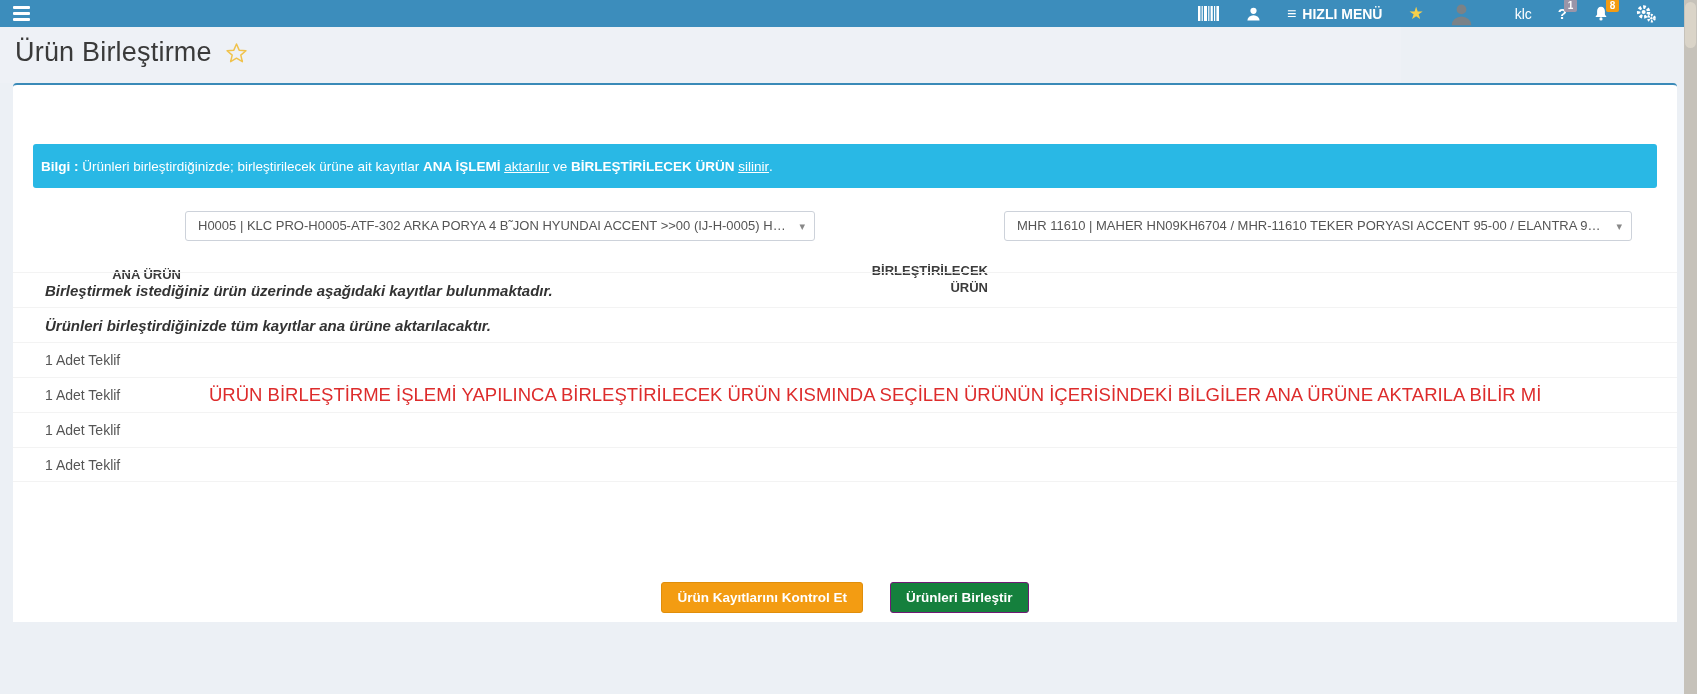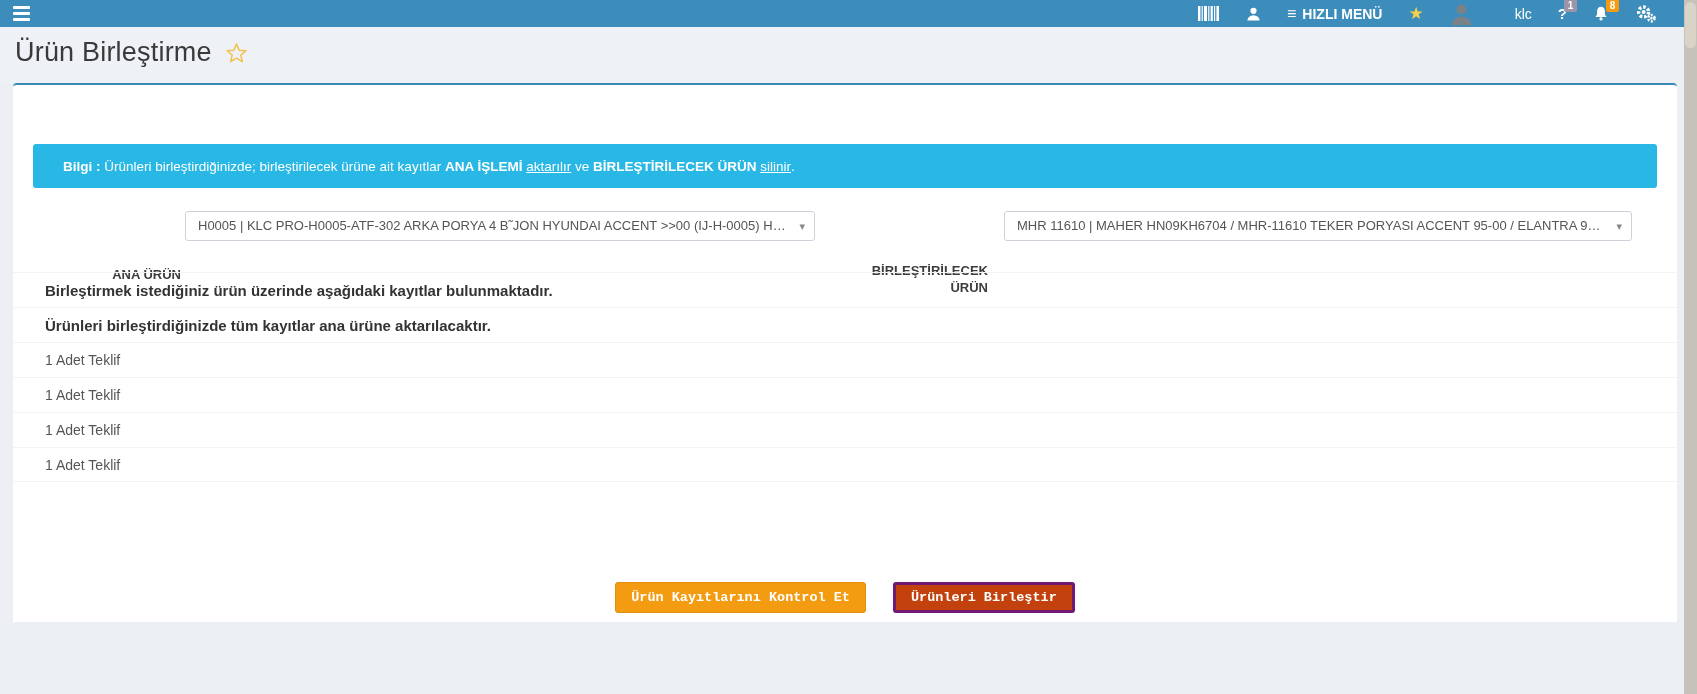--- a/index.html
+++ b/index.html
@@ -42,21 +42,21 @@
   .crumb-sep { color:#b0b0b0; font-size:11px; }
 
   
   .content-box {
     position:absolute; left:13px; top:83px; width:1664px; height:539px;
     background:#fff; border-top:2px solid #3a8ab8; border-radius:4px 4px 0 0;
   }
   .info-banner {
     position:absolute; left:20px; top:59px; width:1624px; height:44px;
     background:#29b8e5; border-radius:3px; color:#fff; font-size:13.5px;
-    display:flex; align-items:center; padding-left:30px;
+    display:flex; align-items:center; padding-left:8px;
   }
   .info-banner b { font-weight:bold; }
   .info-banner .u { text-decoration:underline;text-align:center; }
   .info-banner span { white-space:pre; }
 
   
   .form-label { position:absolute; font-size:13px; font-weight:bold; color:#3c3c3c;
     text-align:right; line-height:17px;margin-top:48px; }
   .lbl-main { left:40px; top:133px; width:128px; }
   .lbl-merge { left:858px; top:129px; width:117px; }
@@ -68,35 +68,35 @@
   }
   .select .val { display:block; overflow:hidden; text-overflow:ellipsis; white-space:nowrap; }
   .select .caret { position:absolute; right:9px; top:0; line-height:28px; color:#888; font-size:11px; }
   .sel-main { left:172px; width:630px; }
   .sel-merge { left:991px; width:628px; }
 
   
   .records { position:absolute; left:0; top:187px; width:1664px; }
   .rec-row { height:35px; line-height:35px; border-top:1px solid #f3f3f3;
     padding-left:32px; font-size:14px; color:#555; }
-  .rec-row.bold { font-weight:bold; font-size:15px; color:#333; }
+  .rec-row.bold { font-weight:bold; font-size:15px; color:#333;font-style:italic; }
   .rec-row:last-child { border-bottom:1px solid #f3f3f3; }
 
   .red-note {
     position:absolute; left:196px; top:292px; height:35px; line-height:35px;
     font-size:18.5px; color:#dd2c2c; white-space:nowrap;
   }
 
   
   .btn-row { position:absolute; left:0; top:497px; width:1664px;
-    display:flex; justify-content:center; gap:27px;font-family:Liberation Mono, monospace; }
+    display:flex; justify-content:center; gap:27px; }
   .btn { height:31px; border-radius:3px; color:#fff; font-size:13.5px; font-weight:bold;
     font-family:inherit; padding:0 15px; cursor:pointer; }
   .btn-orange { background:#f39c12; border:1px solid #e08e0b; }
-  .btn-blue { background:#c2410c; border:3px solid #701a75; }
+  .btn-blue { background:#15803d; border:1px solid #701a75; }
 
   
   .scrollbar { position:absolute; right:0; top:0; width:13px; height:694px; background:#c6c2ba; }
   .scroll-thumb { position:absolute; left:1px; top:2px; width:11px; height:46px;
     background:#dad4c8; border-radius:6px; }
 </style>
 </head>
 <body>
 
 <div class="navbar">
@@ -211,20 +211,21 @@
 
   <div class="records">
     <div class="rec-row bold">Birleştirmek istediğiniz ürün üzerinde aşağıdaki kayıtlar bulunmaktadır.</div>
     <div class="rec-row bold">Ürünleri birleştirdiğinizde tüm kayıtlar ana ürüne aktarılacaktır.</div>
     <div class="rec-row">1 Adet Teklif</div>
     <div class="rec-row">1 Adet Teklif</div>
     <div class="rec-row">1 Adet Teklif</div>
     <div class="rec-row">1 Adet Teklif</div>
   </div>
 
+  <div class="red-note">ÜRÜN BİRLEŞTİRME İŞLEMİ YAPILINCA BİRLEŞTİRİLECEK ÜRÜN KISMINDA SEÇİLEN ÜRÜNÜN İÇERİSİNDEKİ BİLGİLER ANA ÜRÜNE AKTARILA BİLİR Mİ</div>
 
   <div class="btn-row">
     <button class="btn btn-orange">Ürün Kayıtlarını Kontrol Et</button>
     <button class="btn btn-blue">Ürünleri Birleştir</button>
   </div>
 </div>
 
 <div class="scrollbar">
   <div class="scroll-thumb"></div>
 </div>

